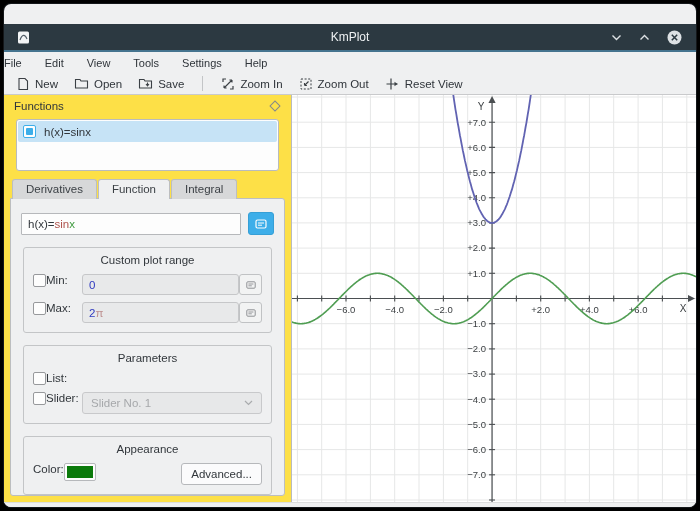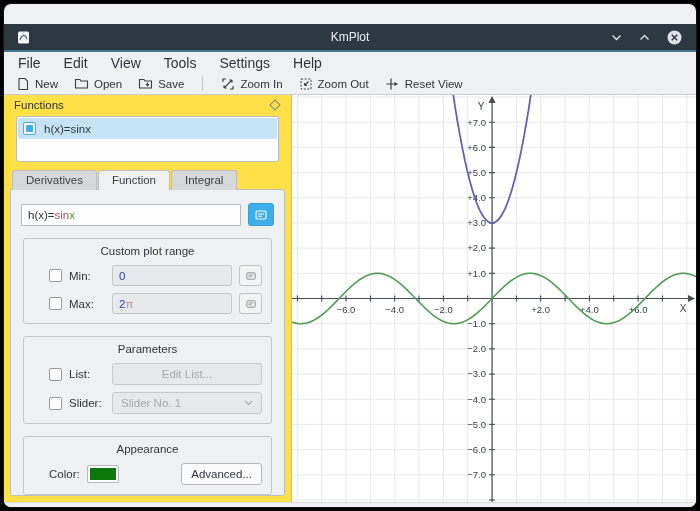--- a/index.html
+++ b/index.html
@@ -6,22 +6,22 @@
     font-family:"Liberation Sans",sans-serif;-webkit-font-smoothing:antialiased;}
   .window{position:absolute;left:4px;top:4px;width:692px;height:503px;background:#eff0f1;
     border-radius:7px;overflow:hidden;box-shadow:0 0 0 1px #14171a;}
   
   .titlebar{height:26px;background:#2c3941;display:flex;align-items:center;position:relative;margin-top:20px;}
   .titlebar .appicon{margin-left:12px;width:15px;height:15px;}
   .title-text{position:absolute;left:0;right:0;text-align:center;color:#eef1f3;font-size:12px;}
   .win-controls{margin-left:auto;display:flex;align-items:center;gap:15px;margin-right:13px;z-index:2;}
   .accent-line{height:2px;background:#45748f;}
   
-  .menubar{height:21px;display:flex;align-items:center;gap:23px;padding-left:14px;
-    font-size:14px;color:#2f343a;}
+  .menubar{height:21px;display:flex;align-items:center;gap:23px;
+    font-size:11px;color:#2f343a;}
   .toolbar{height:21px;display:flex;align-items:center;gap:16px;padding-left:12px;
     font-size:11.5px;color:#2f343a;border-bottom:1px solid #c9cacc;}
   .tool-btn{display:flex;align-items:center;gap:5px;cursor:default;}
   .tool-sep{width:1px;height:15px;background:#c3c5c7;margin:0 2px;}
   
   .main{display:flex;height:407px;}
   .panel{width:288px;box-sizing:border-box;border-right:1px solid #b9bbbd;background:#fde047;
     font-size:11.5px;color:#31363b;display:flex;flex-direction:column;}
   .panel-header{height:22px;display:flex;align-items:center;padding:0 12px 0 10px;}
   .dock-diamond{margin-left:auto;width:6px;height:6px;border:1px solid #84888b;transform:rotate(45deg);}
@@ -47,21 +47,21 @@
   
   .eq-row{display:flex;gap:7px;align-items:center;}
   .eq-input{flex:1;height:20px;background:#fdfdfd;border:1px solid #b6b8bb;border-radius:1px;
     display:flex;align-items:center;padding:0 6px;font-size:11.5px;}
   .eq-fn{color:#b0544e;} .eq-var{color:#3f9b3f;}
   .eq-btn{width:24px;height:21px;background:#3daee9;border:1px solid #369fd6;border-radius:3px;
     display:flex;align-items:center;justify-content:center;flex:none;}
   
   .group{border:1px solid #c3c5c7;border-radius:3px;margin:12px 2px 0;padding:5px 9px 9px;}
   .group-title{text-align:center;margin:1px 0 8px;}
-  .g-row{display:flex;align-items:center;gap:7px;margin-top:7px;margin-left:16px;}
+  .g-row{display:flex;align-items:flex-start;margin-top:7px;}
   .g-label{width:36px;}
   .g-input{flex:1;height:19px;background:#e8e9ea;border:1px solid #c6c7c9;border-radius:3px;
     display:flex;align-items:center;padding:0 6px;}
   .num-blue{color:#2f3ac0;} .sym-pi{color:#bd8f8f;}
   .sq-btn{width:21px;height:19px;background:#f2f3f3;border:1px solid #c0c2c4;border-radius:3px;
     display:flex;align-items:center;justify-content:center;flex:none;}
   .wide{flex:1;justify-content:center;}
   .combo{flex:1;height:20px;background:#e7e8e9;border:1px solid #c8c9cb;border-radius:3px;
     display:flex;align-items:center;color:#a6a8ab;padding:0 8px;}
   .combo .chev{margin-left:auto;}
@@ -224,21 +224,20 @@
               </svg>
             </span>
           </div>
         </div>
 
         <div class="group">
           <div class="group-title">Parameters</div>
           <div class="g-row">
             <span class="cb-empty"></span>
             <span class="g-label">List:</span>
-            <span class="btn disabled wide">Edit List...</span>
           </div>
           <div class="g-row">
             <span class="cb-empty"></span>
             <span class="g-label">Slider:</span>
             <span class="combo">
               <span>Slider No. 1</span>
               <svg class="chev" width="9" height="6" viewBox="0 0 9 6">
                 <path d="M1 1 L4.5 4.5 L8 1" fill="none" stroke="#a9abad" stroke-width="1.2"></path>
               </svg>
             </span>

